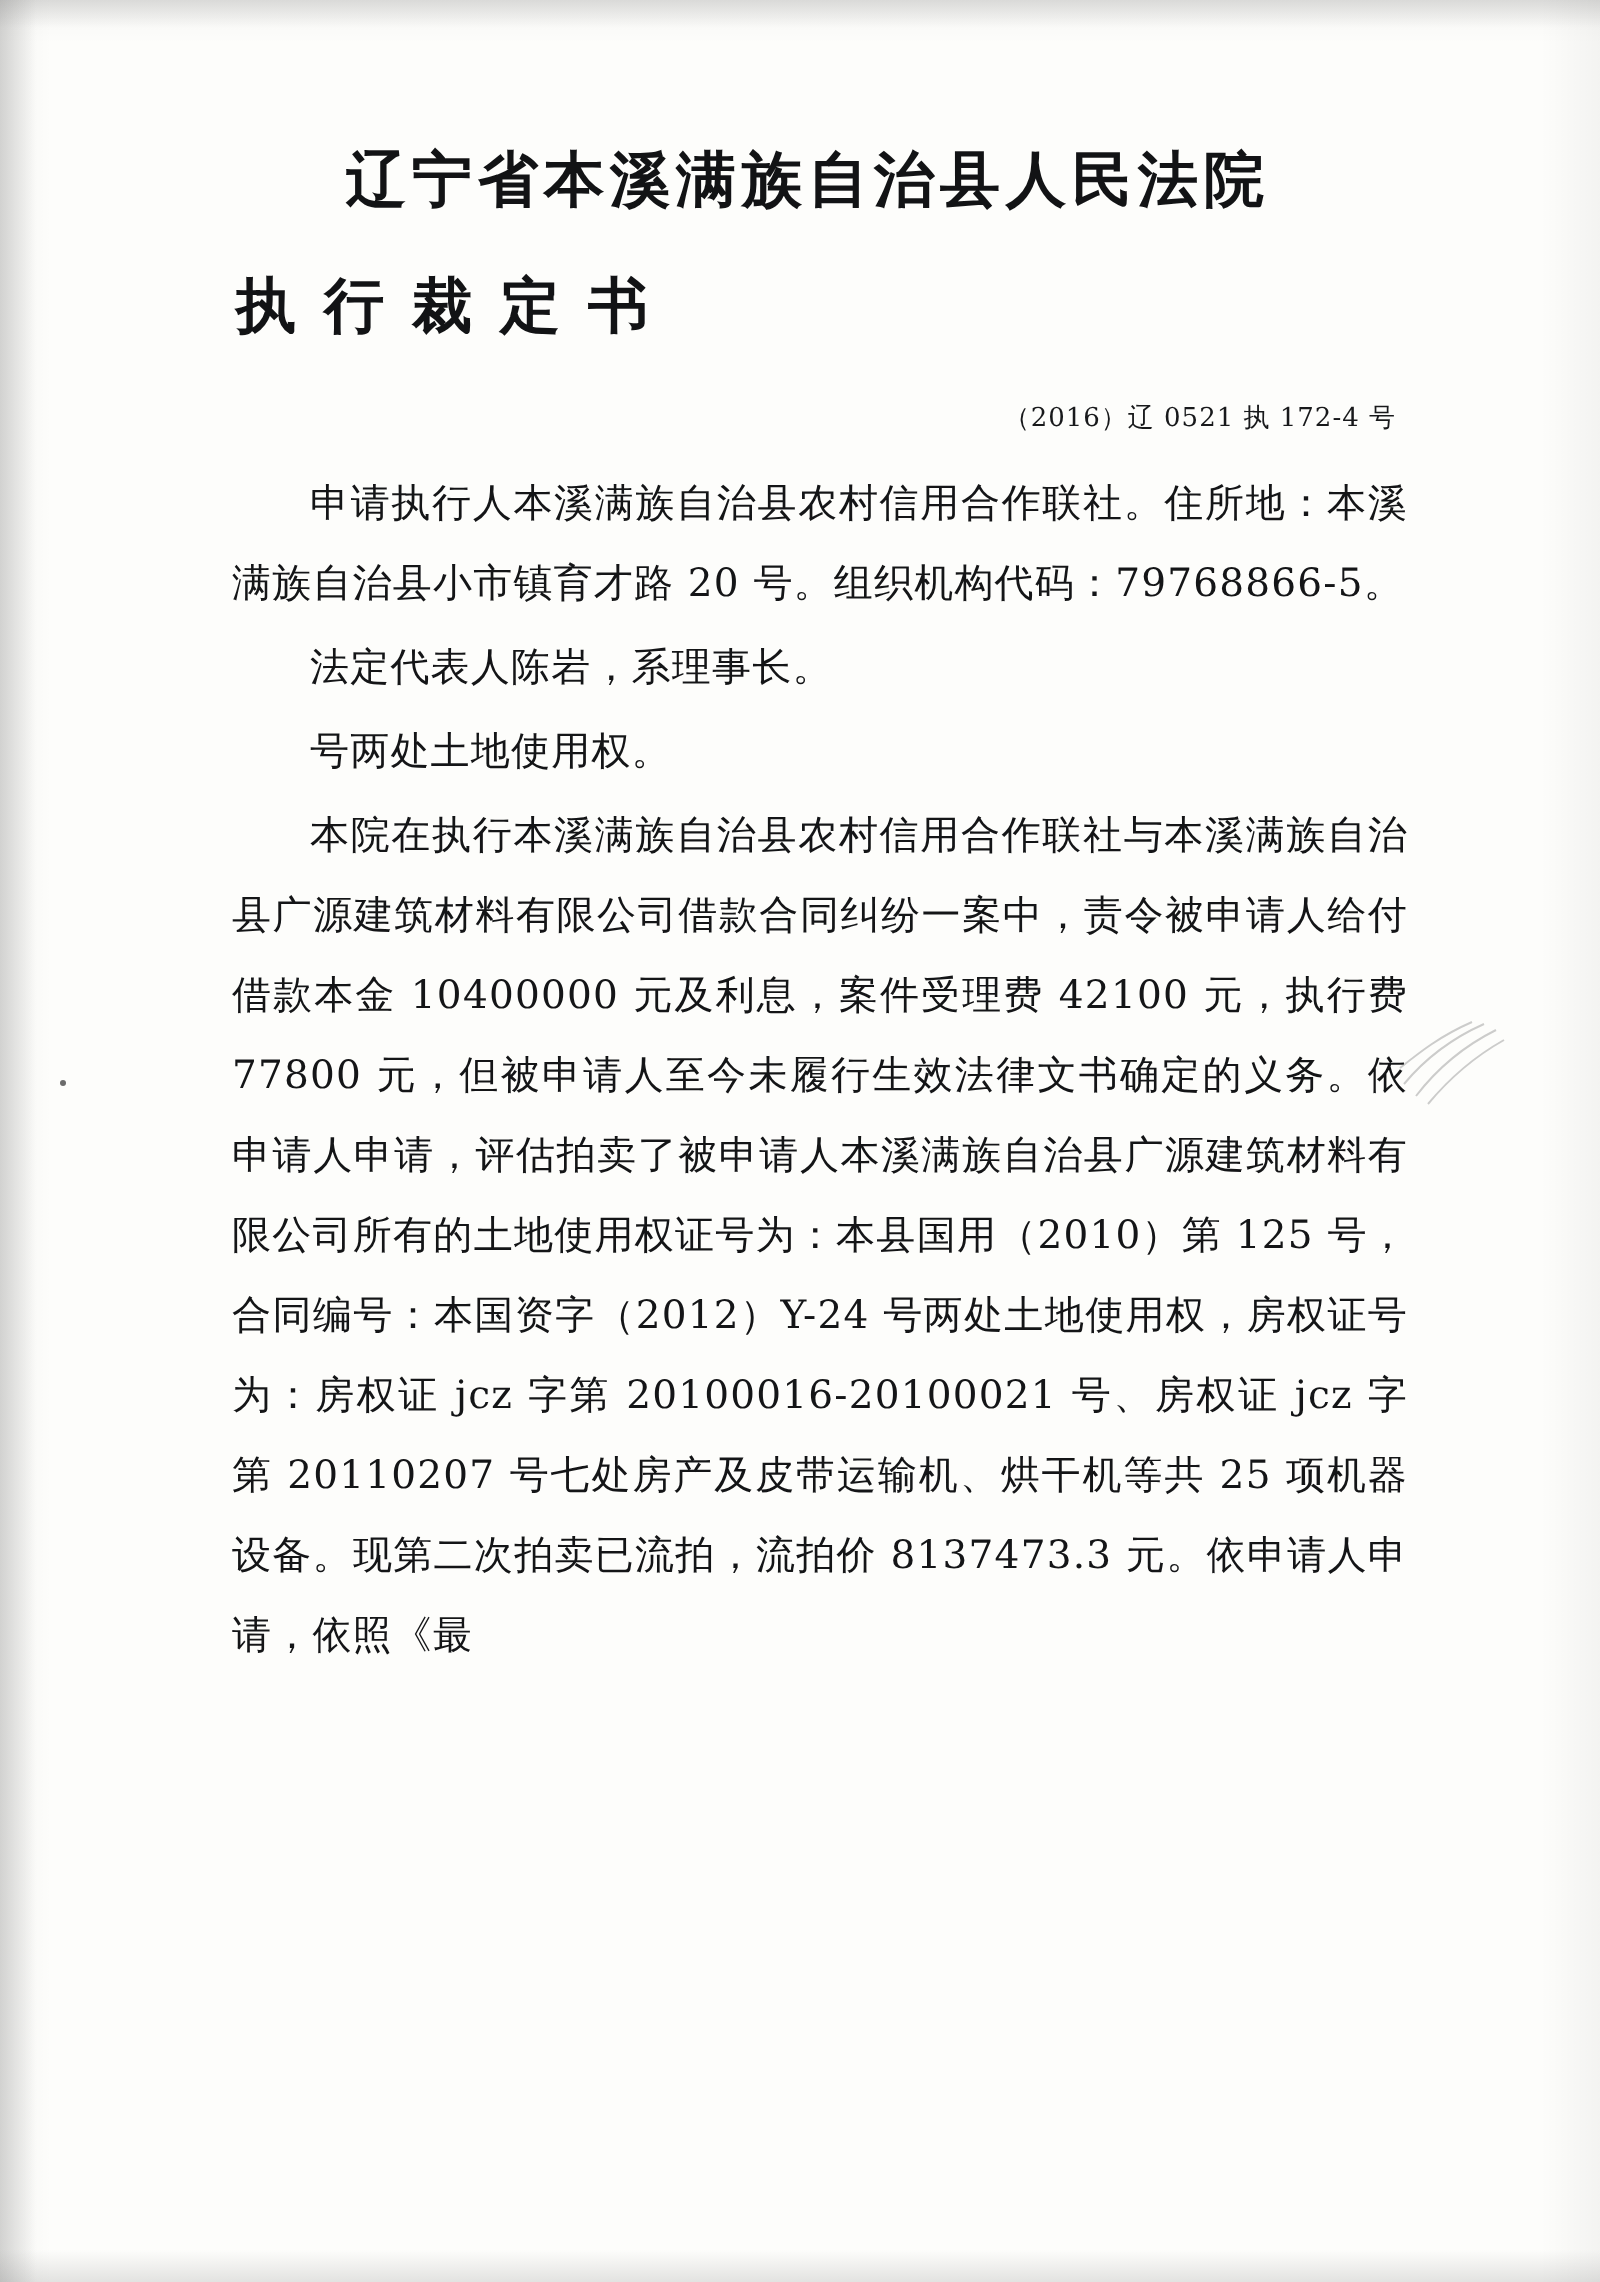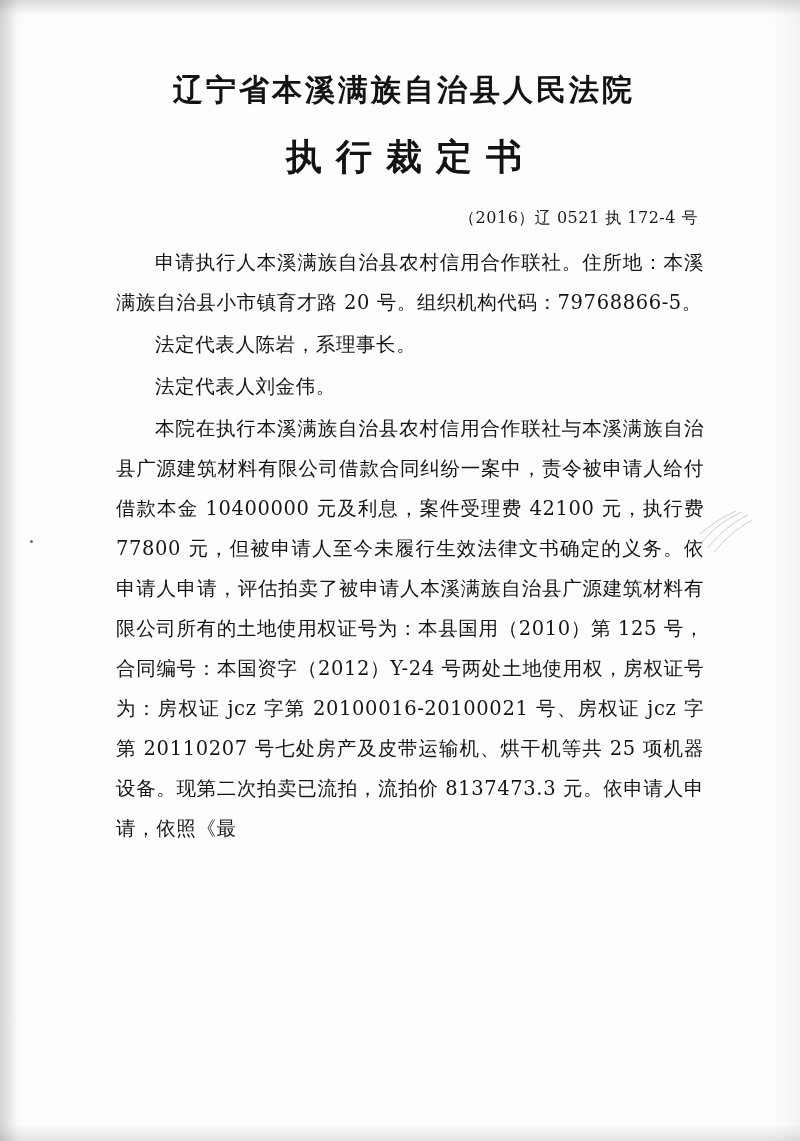--- a/index.html
+++ b/index.html
@@ -31,32 +31,31 @@
     text-align: center;
     font-family: "DejaVu Serif", serif;
     font-weight: bold;
     font-size: 30px;
     letter-spacing: 3px;
     color: #121315;
     margin: 0 0 8px 0;
     white-space: nowrap;
   }
   .doc-subtitle {
-    text-align: center;
     font-family: "DejaVu Serif", serif;
     font-weight: bold;
-    font-size: 36px;
+    font-size: 30px;
     letter-spacing: 14px;
     color: #121315;
     margin: 22px 0 26px 0;
     padding-left: 14px;
   }
   .case-number {
     text-align: right;
-    font-size: 16px;
+    font-size: 13px;
     letter-spacing: 0.5px;
     margin: 0 6px 14px 0;
     color: #18191b;
   }
   .para {
     font-size: 19.5px;
     line-height: 40px;
     text-align: justify;
     text-justify: inter-ideograph;
     margin: 0 0 2px 12px;
@@ -122,21 +121,21 @@
   <div class="edge-shadow-bottom"></div>
 
   <h1 class="doc-title">辽宁省本溪满族自治县人民法院</h1>
 
   <h2 class="doc-subtitle">执行裁定书</h2>
 
   <div class="case-number">（2016）辽 0521 执 172-4 号</div>
 
   <p class="para">申请执行人本溪满族自治县农村信用合作联社。住所地：本溪满族自治县小市镇育才路 20 号。组织机构代码：79768866-5。</p>
   <p class="para">法定代表人陈岩，系理事长。</p>
-  <p class="para">法定代表人刘金伟。</p>
+  <p class="para">号两处土地使用权。</p>
   <p class="para tight">本院在执行本溪满族自治县农村信用合作联社与本溪满族自治县广源建筑材料有限公司借款合同纠纷一案中，责令被申请人给付借款本金 10400000 元及利息，案件受理费 42100 元，执行费 77800 元，但被申请人至今未履行生效法律文书确定的义务。依申请人申请，评估拍卖了被申请人本溪满族自治县广源建筑材料有限公司所有的土地使用权证号为：本县国用（2010）第 125 号，合同编号：本国资字（2012）Y-24 号两处土地使用权，房权证号为：房权证 jcz 字第 20100016-20100021 号、房权证 jcz 字第 20110207 号七处房产及皮带运输机、烘干机等共 25 项机器设备。现第二次拍卖已流拍，流拍价 8137473.3 元。依申请人申请，依照《最</p>
 
   <svg class="smudge-right" viewBox="0 0 58 46">
     <g stroke="#8e8e8e" stroke-width="1" fill="none" opacity="0.8">
       <path d="M4 34 C14 22, 26 12, 44 4"></path>
       <path d="M10 40 C20 27, 32 16, 50 7"></path>
       <path d="M2 26 C12 18, 22 10, 38 3"></path>
       <path d="M16 44 C26 32, 38 21, 54 12"></path>
     </g>
   </svg>

